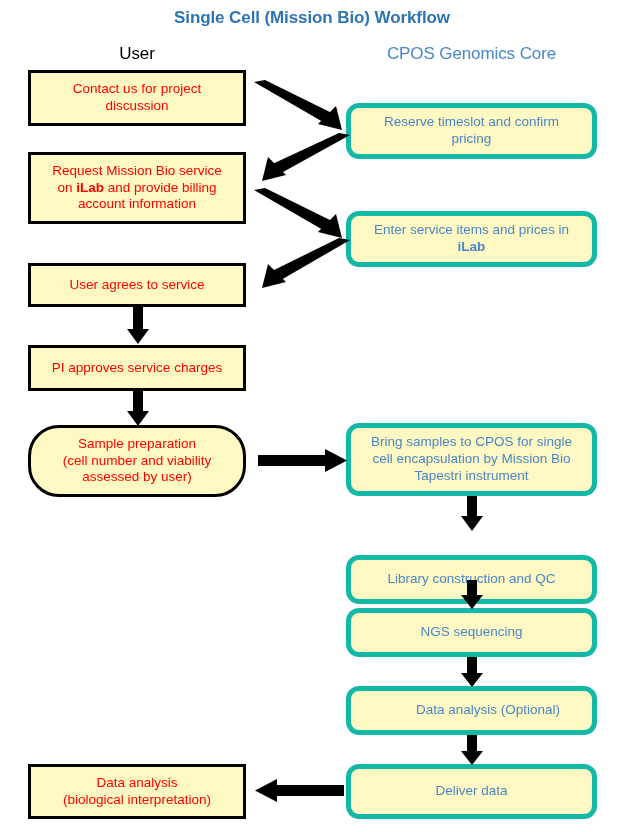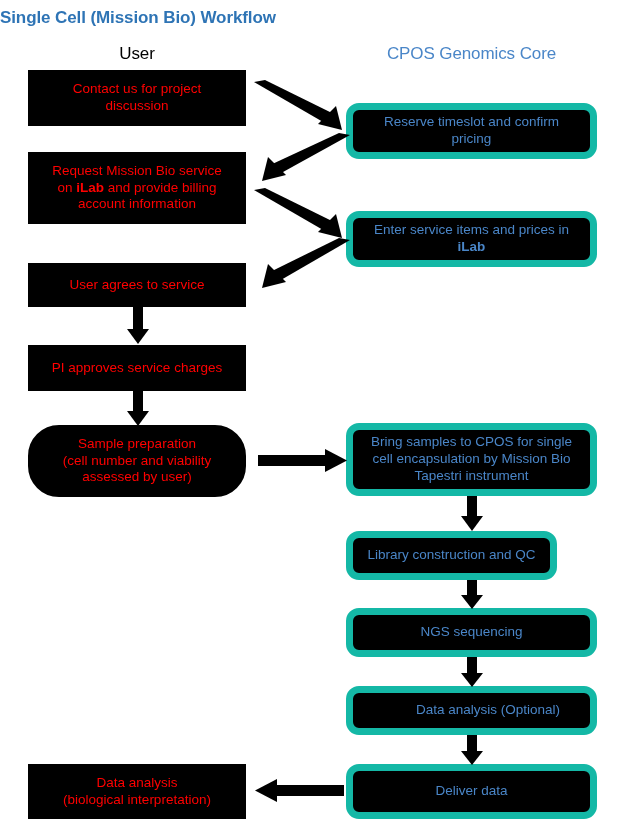--- a/index.html
+++ b/index.html
@@ -17,21 +17,21 @@
     background: #ffffff;
     overflow: hidden;
   }
 
   
   .diagram-title {
     position: absolute;
     left: 0;
     top: 8px;
     width: 624px;
-    text-align: left;
+    text-align: center;
     font-size: 17px;
     font-weight: bold;
     color: #2E74B5;
     letter-spacing: -0.1px;
   }
   .col-header {
     position: absolute;
     font-size: 17px;
     text-align: center;
     letter-spacing: -0.1px;
@@ -47,36 +47,36 @@
     top: 44px;
     width: 251px;
     color: #4A86C8;
     text-align: center;
   }
 
   
   .node {
     position: absolute;
     box-sizing: border-box;
-    background: #000000;
+    background: #fef9c3;
     display: flex;
     align-items: center;
     justify-content: center;
     text-align: center;
     line-height: 1.25;
     padding: 2px 7px;
   }
   .node.left {
     border: 3px solid #000000;
     border-radius: 0;
     color: #FF0000;
     font-size: 13.5px;
   }
   .node.right {
-    border: 7px solid #14b8a6;
+    border: 5px solid #14b8a6;
     border-radius: 13px;
     color: #4A86C8;
     font-size: 13.5px;
   }
   .node .txt { display: block; width: 100%; }
   .node b { font-weight: bold; }
 
   
   .arrow { position: absolute; }
 
@@ -149,21 +149,21 @@
   </div>
 
   <div class="node right" style="left:346px; top:423px; width:251px; height:73px;">
     <span class="txt">
       <span>Bring samples to CPOS for single</span><br>
       <span>cell encapsulation by Mission Bio</span><br>
       <span>Tapestri instrument</span>
     </span>
   </div>
 
-  <div class="node right" style="left:346px; top:531px; width:211px; height:49px;">
+  <div class="node right" style="left:346px; top:555px; width:251px; height:49px;">
     <span class="txt">
       <span>Library construction and QC</span>
     </span>
   </div>
 
   <div class="node right" style="left:346px; top:608px; width:251px; height:49px;">
     <span class="txt">
       <span>NGS sequencing</span>
     </span>
   </div>

